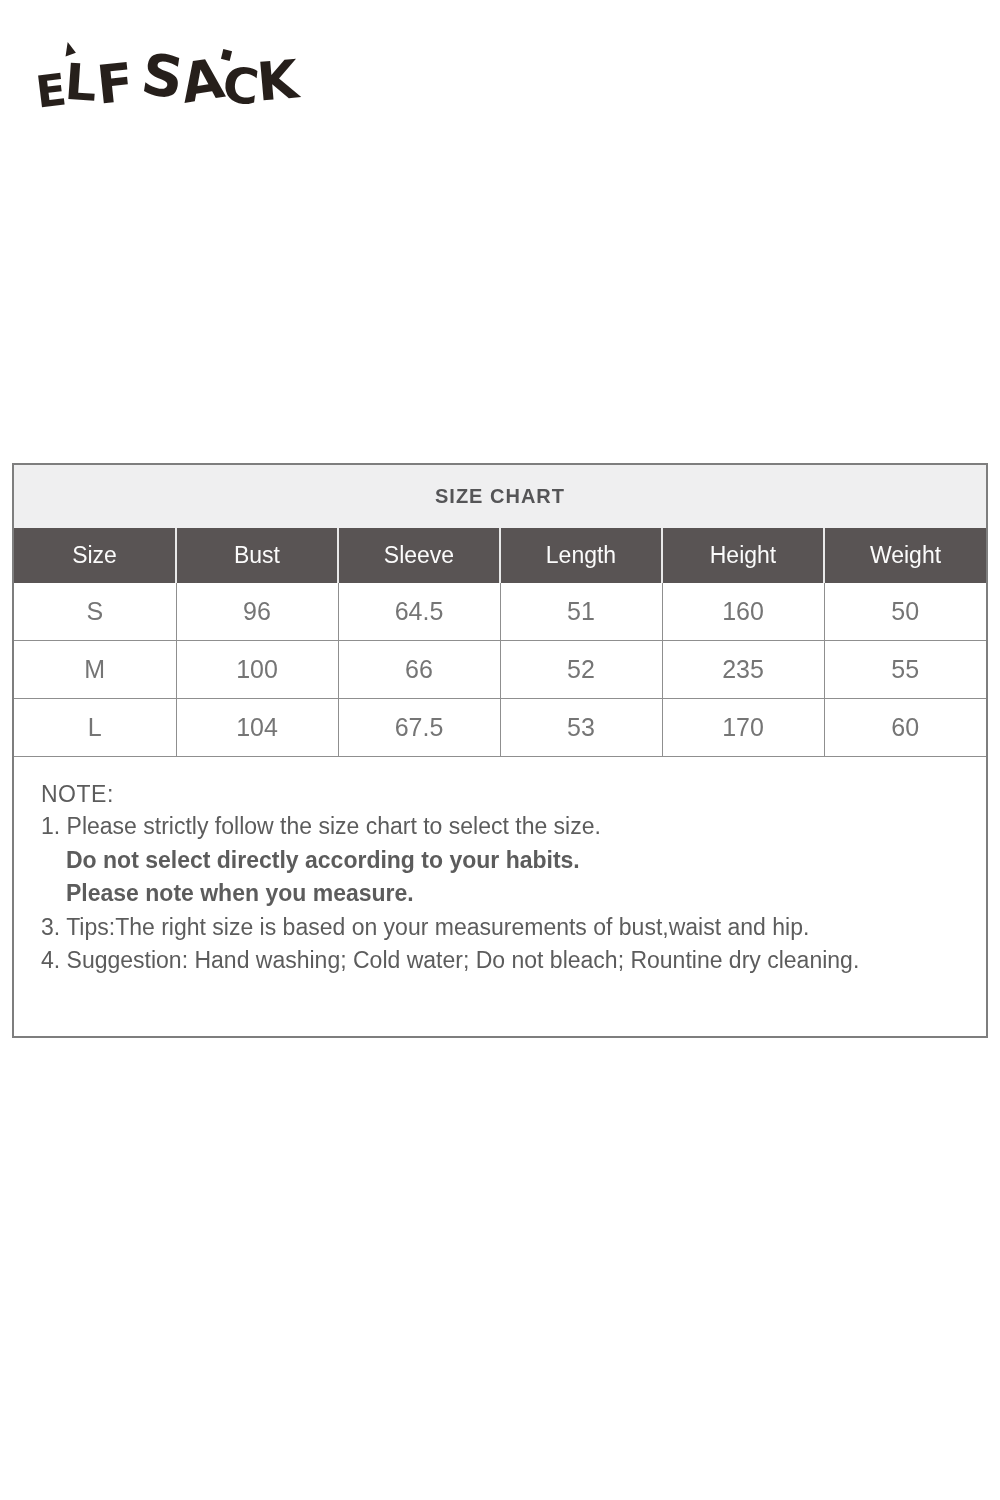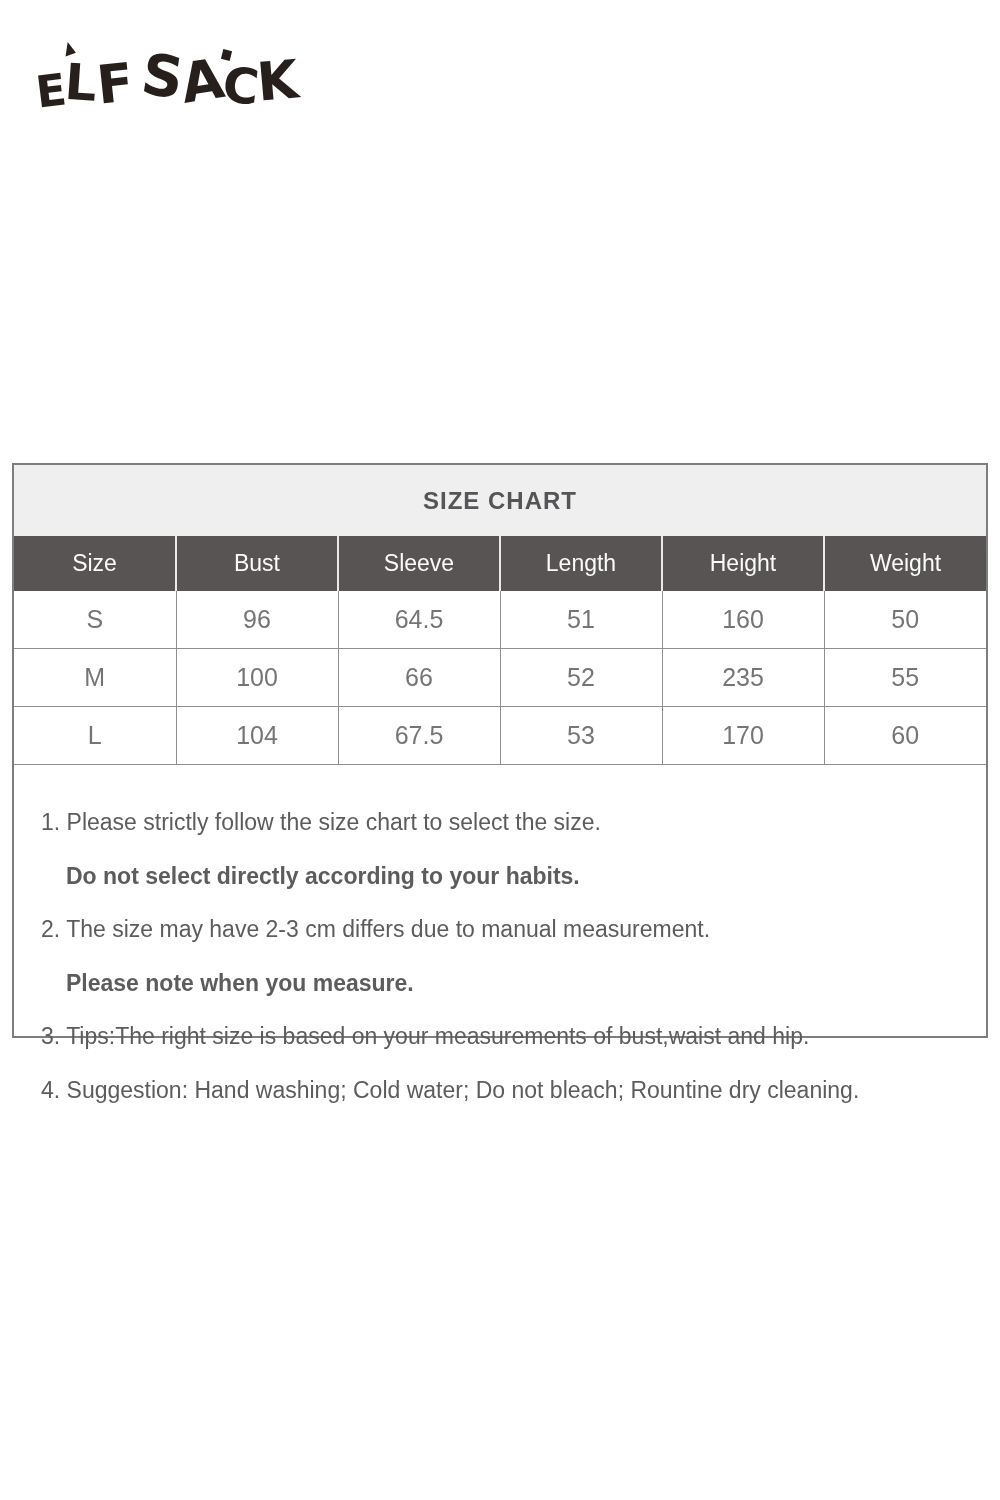--- a/index.html
+++ b/index.html
@@ -52,24 +52,24 @@
   }
 
   
   .panel{
     position:absolute;left:12px;top:463px;width:976px;height:575px;
     box-sizing:border-box;
     border:2px solid var(--border);
     background:#ffffff;
   }
   .title-band{
-    height:71px;
+    height:63px;
     background:var(--title-band-bg);
     display:flex;align-items:center;justify-content:center;
-    font-size:24px;font-weight:bold;letter-spacing:1px;
+    font-size:20px;font-weight:bold;letter-spacing:1px;
     color:var(--title-text);
   }
 
   table{
     width:100%;border-collapse:collapse;table-layout:fixed;border-radius:17px;
   }
   thead th{
     background:var(--header-bg);
     color:var(--header-text);
     height:53px;
@@ -87,21 +87,21 @@
   tbody tr td:last-child{border-right:none;margin-top:41px;}
   tbody tr:first-child td{border-top:none;}
 
   
   .note{
     padding:21px 24px 0 27px;
     font-size:23px;
     color:var(--note-text);
   }
   .note-heading{line-height:32px;letter-spacing:0.5px;}
-  .note-line{line-height:33.5px;margin-top:20px;}
+  .note-line{line-height:33.5px;}
   .note-line.indent{padding-left:25px;font-weight:bold;}
 </style>
 </head>
 <body>
 
 <div class="page">
 
   <div class="logo">
     <span class="logo-tri"></span>
     <span class="logo-sq"></span>
@@ -143,24 +143,24 @@
             <td>104</td>
             <td>67.5</td>
             <td>53</td>
             <td>170</td>
             <td>60</td>
           </tr>
         </tbody>
     </table>
 
     <div class="note">
+      <div class="note-heading">NOTE:</div>
       <div>
           <div class="note-line">1. Please strictly follow the size chart to select the size.</div>
           <div class="note-line indent">Do not select directly according to your habits.</div>
-          <div class="note-line">2. The size may have 2-3 cm differs due to manual measurement.</div>
           <div class="note-line indent">Please note when you measure.</div>
           <div class="note-line">3. Tips:The right size is based on your measurements of bust,waist and hip.</div>
           <div class="note-line">4. Suggestion: Hand washing; Cold water; Do not bleach; Rountine dry cleaning.</div>
         </div>
     </div>
   </div>
 
 </div>
 
 </body></html>

